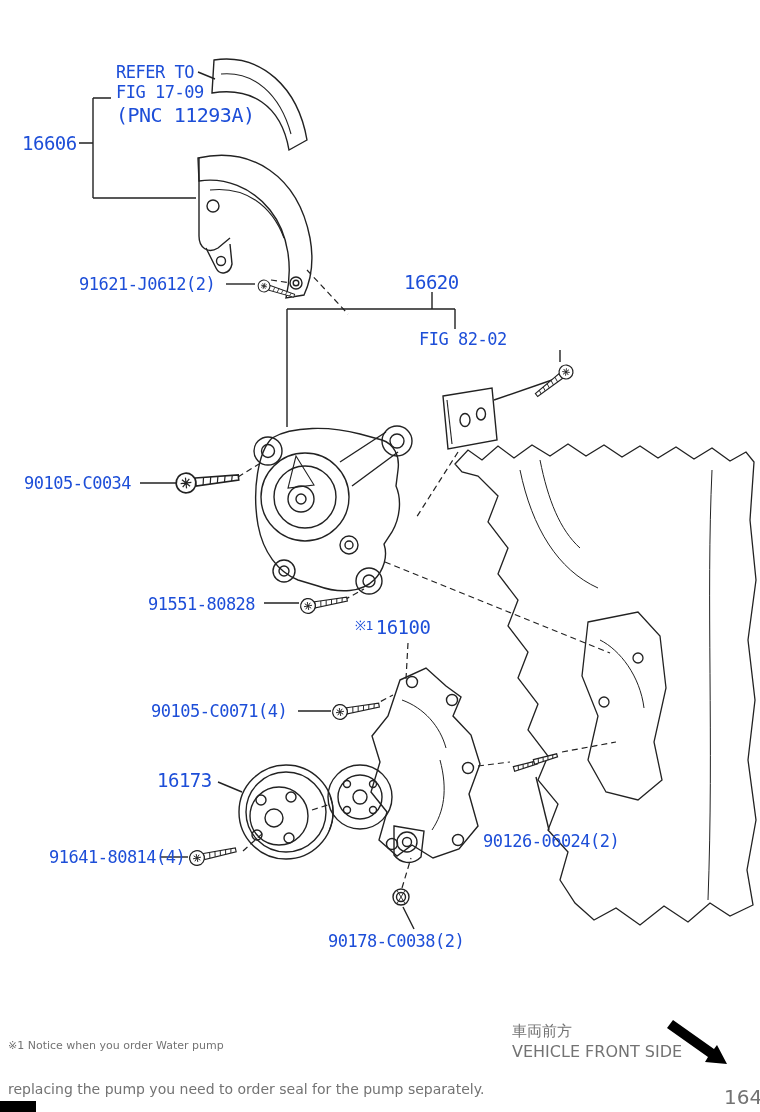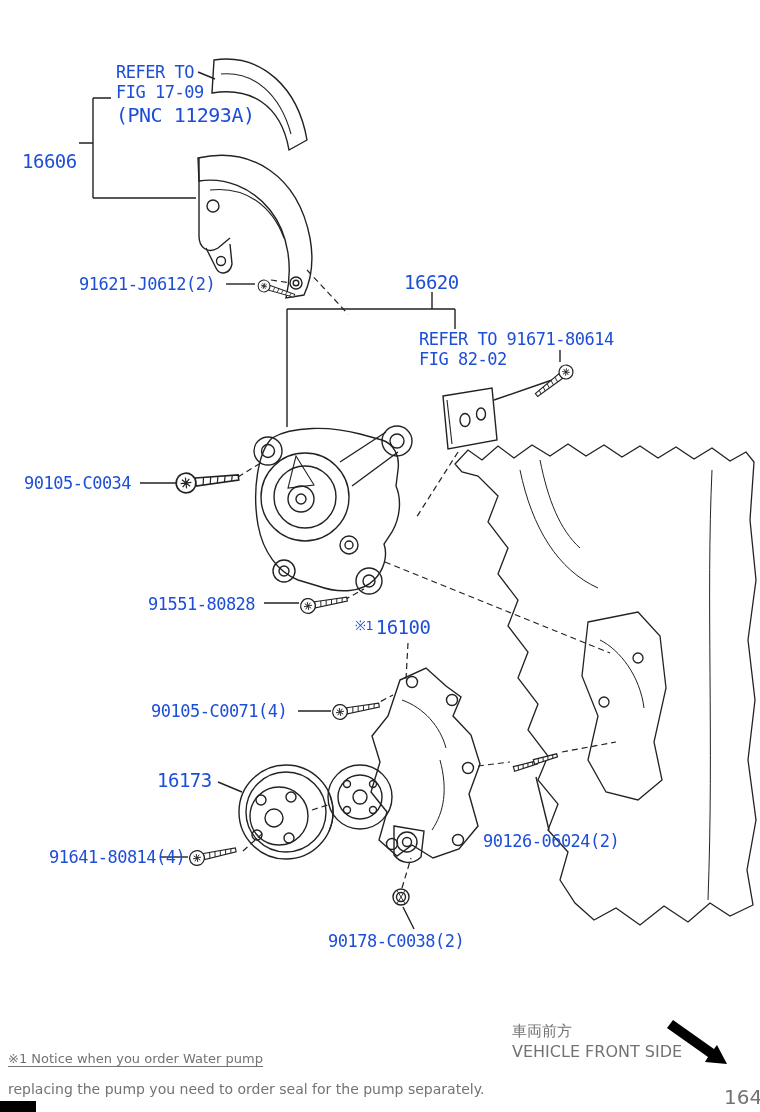--- a/index.html
+++ b/index.html
@@ -19,21 +19,21 @@
   }
   .size-lg { font-size:19px; }
   .size-md { font-size:17px; }
   .size-sm { font-size:20px; }
   .sup-mark { font-size:13px; vertical-align:4px; margin-right:3px; }
   .footer-text {
     position:absolute; white-space:nowrap;
     font-family:"DejaVu Sans", sans-serif; font-weight:normal;
     font-size:14px; color:#737373;
   }
-  .notice-title { text-decoration:underline; text-underline-offset:3px; font-size:13px;margin-top:12px; }
+  .notice-title { text-underline-offset:3px; font-size:11px; }
   .front-en { font-size:16px; }
   .front-jp { font-size:15px; }
   .fig-code { font-size:20px;margin-left:43px; }
   .corner-mark {
     position:absolute; left:0; top:1101px; width:36px; height:11px;
     background:#000;
   }
 </style>
 </head>
 <body>
@@ -190,28 +190,27 @@
 
     <polygon points="673,1020 714,1049 717,1045 727,1064 705,1062 708,1057 667,1028" fill="#000" stroke="none"></polygon>
   </svg>
 
   <div class="callout size-md" style="left:116px; top:62px;">
     <div>REFER TO</div>
     <div>FIG 17-09</div>
     <div class="size-sm">(PNC 11293A)</div>
   </div>
 
-  <div class="callout size-lg" style="left:22px; top:132px;margin-top:18px;">16606</div>
+  <div class="callout size-lg" style="left:22px; top:132px;">16606</div>
 
   <div class="callout size-md" style="left:79px; top:274px;">91621-J0612(2)</div>
 
   <div class="callout size-lg" style="left:404px; top:271px;">16620</div>
 
   <div class="callout size-md" style="left:419px; top:329px;">
-    <div>REFER TO 91671-80614</div>
     <div>FIG 82-02</div>
   </div>
 
   <div class="callout size-md" style="left:24px; top:473px;">90105-C0034</div>
 
   <div class="callout size-md" style="left:148px; top:594px;">91551-80828</div>
 
   <div class="callout size-lg" style="left:355px; top:616px;">
     <span class="sup-mark">※1</span><span>16100</span>
   </div>

